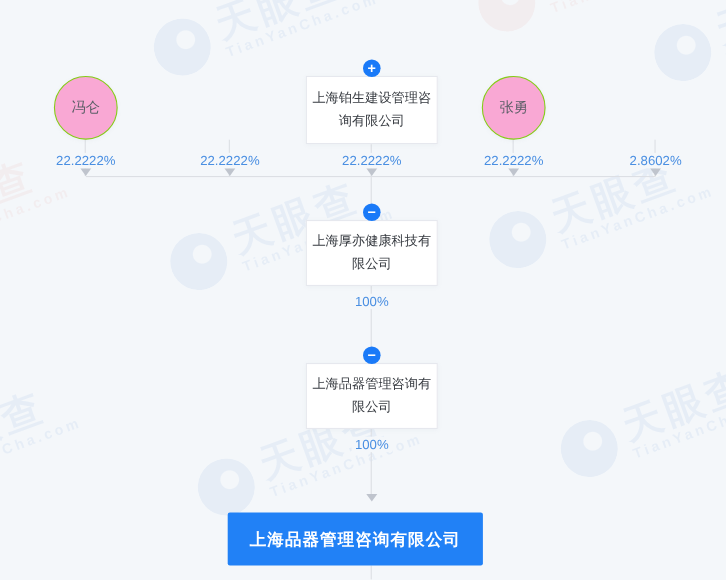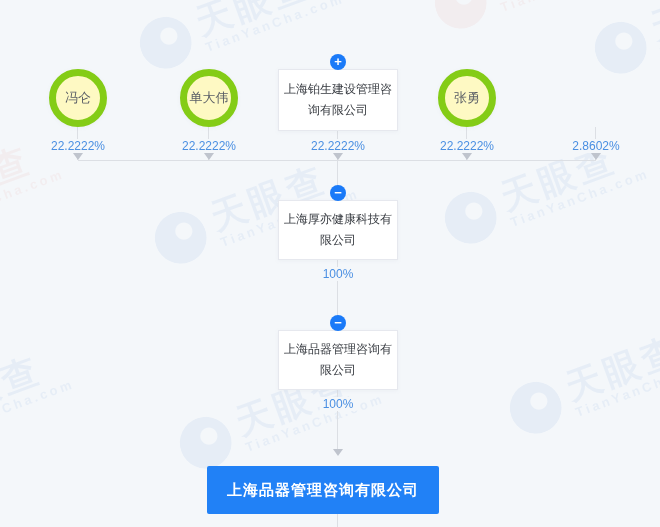--- a/index.html
+++ b/index.html
@@ -31,21 +31,21 @@
   .hline { position:absolute; height:1px; background:#dcdfe4; z-index:1; }
   .arrow-down {
     position:absolute; width:0; height:0; z-index:2;
     border-left:5px solid transparent; border-right:5px solid transparent;
     border-top:7px solid #bfc4cd;
   }
 
   
   .circle-node {
     position:absolute; width:58px; height:58px; border-radius:50%;
-    background:#fef9c3; border:7px solid #84cc16; z-index:3;
+    background:#f9a8d4; border:1px solid #84cc16; z-index:3;
     display:flex; align-items:center; justify-content:center;
     font-size:13px; color:#5a5e66; cursor:pointer;
     box-shadow:0 1px 4px rgba(140,150,170,0.08);
   }
   .box-node {
     position:absolute; width:120px; background:#fff; border:1px solid #e6e8ee;
     z-index:3; display:flex; align-items:center; justify-content:center;
     text-align:center; font-size:12px; line-height:21px; color:#35393f;
     padding:4px 5px; cursor:pointer;
     box-shadow:0 1px 4px rgba(140,150,170,0.08);
@@ -156,21 +156,20 @@
   <div class="arrow-down" style="left:462px; top:153px;"></div>
   <div class="arrow-down" style="left:591px; top:153px;"></div>
 
   <div class="vline" style="left:337px; top:161px; height:39px;"></div>
   <div class="vline" style="left:337px; top:260px; height:70px;"></div>
   <div class="vline" style="left:337px; top:390px; height:62px;"></div>
   <div class="arrow-down" style="left:333px; top:449px;"></div>
   <div class="vline" style="left:337px; top:514px; height:13px;"></div>
 
   <div class="circle-node" style="left:49px;  top:69px;">冯仑</div>
-  <div class="circle-node" style="left:180px; top:69px;">单大伟</div>
   <div class="box-node" style="left:278px; top:69px; height:62px;text-align:center;">上海铂生建设管理咨询有限公司</div>
   <div class="circle-node" style="left:438px; top:69px;">张勇</div>
 
   <div class="node-icon" style="left:330px; top:54px;">+</div>
 
   <div class="pct-label" style="left:78px;  top:139px;">22.2222%</div>
   <div class="pct-label" style="left:209px; top:139px;">22.2222%</div>
   <div class="pct-label" style="left:338px; top:139px;">22.2222%</div>
   <div class="pct-label" style="left:467px; top:139px;">22.2222%</div>
   <div class="pct-label" style="left:596px; top:139px;">2.8602%</div>

